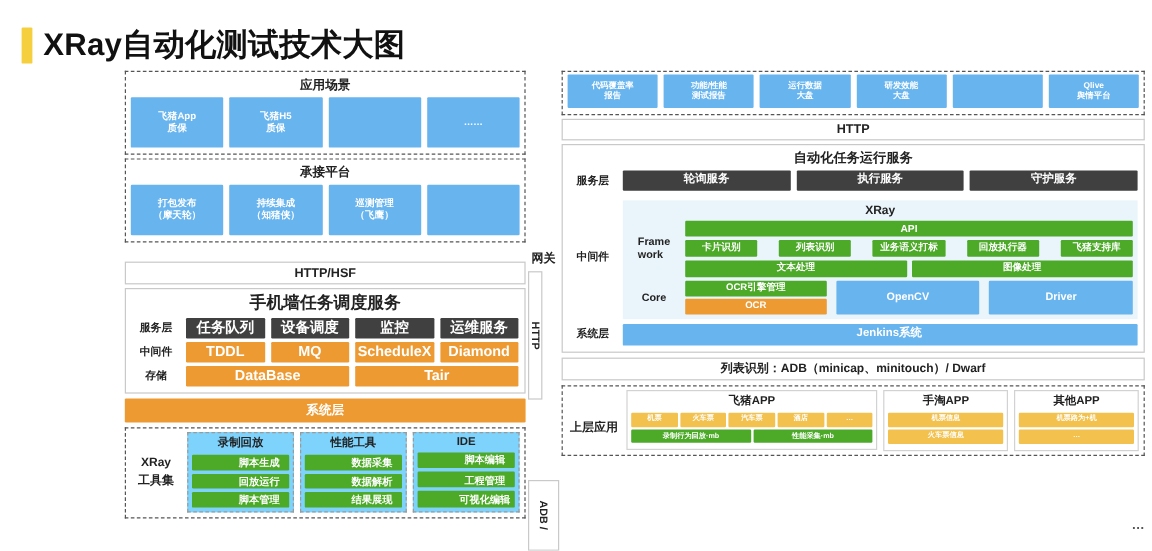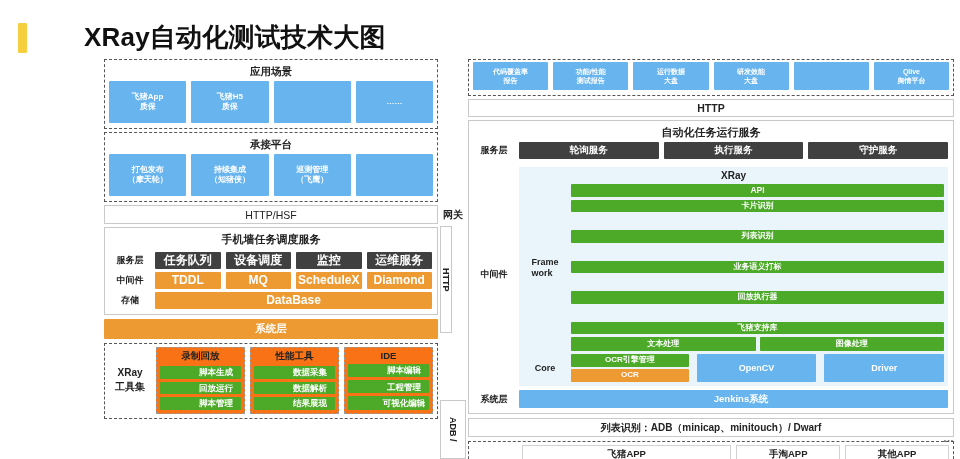--- a/index.html
+++ b/index.html
@@ -16,21 +16,20 @@
   .title-wrap {
     position: absolute; left: 18px; top: 20px;
     display: flex; align-items: center; gap: 9px;
   }
   .title-accent {
     width: 9px; height: 30px; background: #f5cf3d; border-radius: 1px;
   }
   .title-text {
     font-size: 26px; font-weight: bold; color: #111; letter-spacing: .2px;
     white-space: nowrap;
-    margin-left: 48px;
   }
 
   
   .dashed { border: 1px dashed #555; background: #fff; }
   .solid  { border: 1px solid #c9c9c9; background: #fff; }
   .sect-title {
     text-align: center; font-weight: bold; color: #222;
     font-size: 10.5px; line-height: 14px; padding: 2px 0 3px;
   }
   .row { display: flex; gap: 5px; }
@@ -52,44 +51,44 @@
   
   #left-col { position: absolute; left: 104px; top: 59px; width: 334px; }
 
   #scene-box { padding: 2px 4px 5px; }
   #scene-box .row .cell { height: 42px; }
 
   #platform-box { margin-top: 3px; padding: 2px 4px 5px; }
   #platform-box .row .cell { height: 42px; }
 
   #http-hsf {
-    margin-top: 3px; height: 19px; display: flex; align-items: center;
-    justify-content: center; font-size: 10.5px; font-weight: normal; color: #222;
+    margin-top: 16px; height: 19px; display: flex; align-items: center;
+    justify-content: center; font-size: 10.5px; font-weight: bold; color: #222;
   }
 
   #sched-box { margin-top: 3px; padding: 2px 5px 5px; }
-  #sched-box .sect-title { font-size: 11px; }
+  #sched-box .sect-title { font-size: 14px; }
   #sched-box .row { margin-top: 3px; align-items: stretch; }
   #sched-box .row .cell { height: 17px; font-size: 12px; }
 
   #syslayer {
     margin-top: 4px; height: 20px; background: #ed9a33; color: #fff;
     display: flex; align-items: center; justify-content: center;
     font-size: 10.5px; font-weight: bold; border-radius: 1px;
   }
 
   #toolset-box { margin-top: 4px; padding: 3px 4px 4px; display: flex; gap: 5px; }
   #toolset-label {
     width: 42px; flex: none; display: flex; flex-direction: column;
     align-items: center; justify-content: center; gap: 2px;
     font-size: 10px; font-weight: bold; color: #222;
   }
   .tool-col {
     flex: 1; border: 1px dashed #9a9a9a; padding: 2px 3px 3px;
-    display: flex; flex-direction: column; gap: 3px; background: #f97316;
+    display: flex; flex-direction: column; gap: 3px; background: #7dd3fc;
   }
   .tool-col .tc-title {
     text-align: center; font-size: 9.5px; font-weight: bold; color: #222;
   }
   .tool-col .cell { height: 15px; font-size: 8.5px; padding-left: 32px; }
 
   
   #gateway { position: absolute; left: 440px; top: 208px; width: 26px; }
   #gw-title { font-size: 10px; font-weight: bold; color: #222; text-align: center; }
   .vbox {
@@ -230,20 +229,21 @@
         <div class="lbl-left">中间件</div>
         <div class="cell orange">TDDL</div>
         <div class="cell orange">MQ</div>
         <div class="cell orange">ScheduleX</div>
         <div class="cell orange">Diamond</div>
       </div>
 
       <div class="row">
         <div class="lbl-left">存储</div>
         <div class="cell orange">DataBase</div>
+        <div class="cell orange">Tair</div>
       </div>
     </div>
 
     <div id="syslayer">系统层</div>
 
     <div id="toolset-box" class="dashed">
       <div id="toolset-label">
         <span>XRay</span>
         <span>工具集</span>
       </div>
@@ -305,21 +305,21 @@
       <div style="display:flex; gap:5px; margin-top:4px; align-items:stretch;">
         <div class="lbl-left">中间件</div>
 
         <div id="xray-panel" style="flex:1;">
           <div id="xray-name">XRay</div>
 
           <div class="fw-wrap">
             <div class="fw-left">Frame<br>work</div>
             <div class="fw-right">
               <div id="api-bar" class="cell green">API</div>
-              <div style="display:flex; gap:18px;flex-direction:column;">
+              <div style="display:flex; gap:18px;">
                 <div class="cell green">卡片识别</div>
                 <div class="cell green">列表识别</div>
                 <div class="cell green">业务语义打标</div>
                 <div class="cell green">回放执行器</div>
                 <div class="cell green">飞猪支持库</div>
               </div>
               <div style="display:flex; gap:4px;">
                 <div class="cell green">文本处理</div>
                 <div class="cell green">图像处理</div>
               </div>

